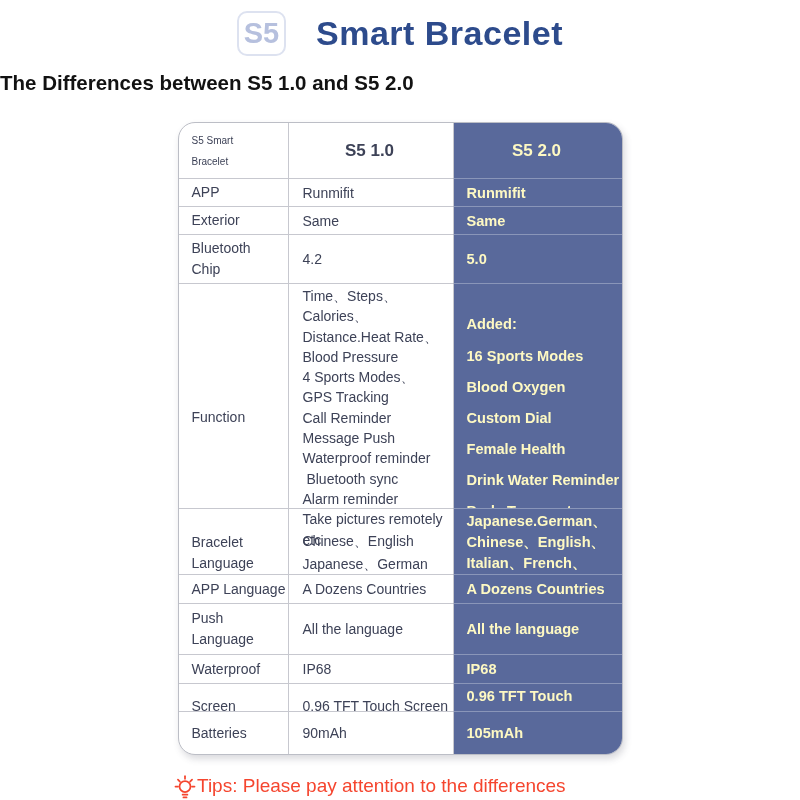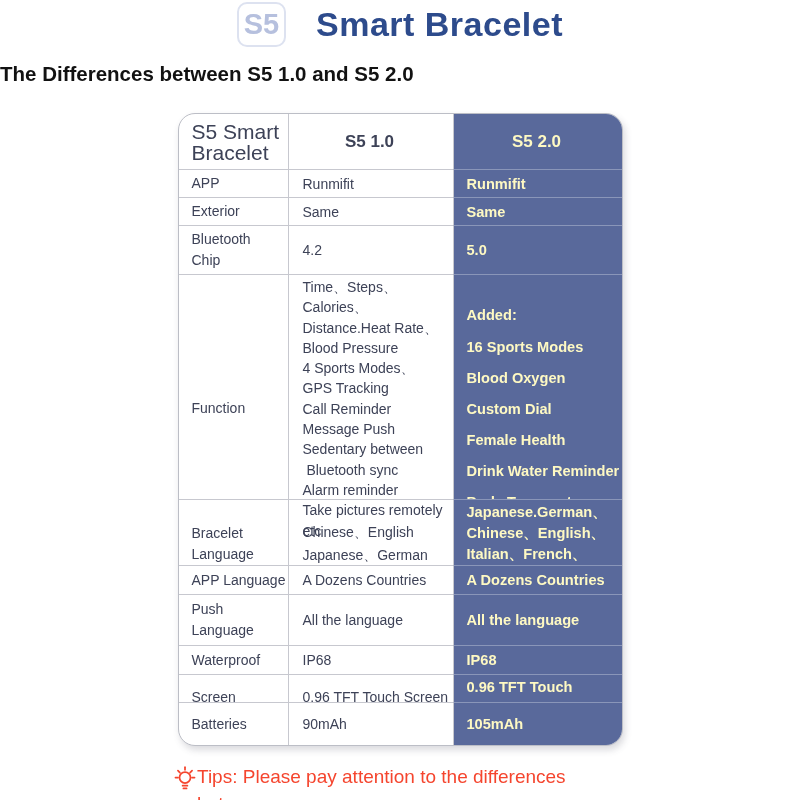--- a/index.html
+++ b/index.html
@@ -2,21 +2,21 @@
 <html><head>
 <meta charset="utf-8">
 <style>
   * { margin:0; padding:0; box-sizing:border-box; }
   html,body { background:#ffffff; }
   body {
     width:800px; height:800px; overflow:hidden;
     font-family:"Liberation Sans","DejaVu Sans",sans-serif;
     color:#3d4257;
   }
-  .page { width:800px; height:800px; padding-top:2px; }
+  .page { width:800px; height:800px; padding-top:11px; }
 
   
   .hdr { display:flex; justify-content:center; align-items:center; gap:30px; }
   .badge {
     display:inline-flex; justify-content:center; align-items:center;
     width:49px; height:45px; border:2px solid #dde2f0; border-radius:10px;
     color:#b6c0de; font-size:29px; font-weight:bold;
   }
   .title { font-size:34px; font-weight:bold; color:#2d4b8c; letter-spacing:.5px; }
   .subtitle {
@@ -50,21 +50,21 @@
   }
   .t-row + .t-row .cell { border-top:1px solid #c7c8cf; }
   .cell.v1 { border-left:1px solid #c7c8cf; padding-left:14px; }
   .cell.v2 {
     border-left:1px solid #c7c8cf; padding-left:13px;
     background:#59699b; color:#fef9c3; font-weight:bold; font-size:14.6px;
   }
   .t-row + .t-row .cell.v2 { border-top:1px solid #8a96b9; }
   .cell.lbl { white-space:pre-line; line-height:21px; }
 
-  .t-head .cell { font-size:21px; }
+  .t-head .cell { font-size:10px; }
   .t-head .cell.v1, .t-head .cell.v2 {
     align-items:center; justify-content:center; padding-left:0;
     font-weight:bold; font-size:17px;
   }
 
   .line { line-height:20px; white-space:pre-wrap; }
   
   .row-3 .v1 .line { line-height:20.3px; }
   .row-3 .v2 .line { line-height:20px; margin:5.6px 0; }
   
@@ -114,21 +114,21 @@
       <div class="t-row row-3">
         <div class="cell lbl">Function</div>
         <div class="cell v1">
           <div class="line">Time、Steps、Calories、</div>
           <div class="line">Distance.Heat Rate、</div>
           <div class="line">Blood Pressure</div>
           <div class="line">4 Sports Modes、</div>
           <div class="line">GPS Tracking</div>
           <div class="line">Call Reminder</div>
           <div class="line">Message Push</div>
-          <div class="line">Sedentary between</div>
+          <div class="line">Waterproof reminder</div>
           <div class="line"> Bluetooth sync</div>
           <div class="line">Alarm reminder</div>
           <div class="line">Take pictures remotely etc</div>
         </div>
         <div class="cell v2">
           <div class="line">Added:</div>
           <div class="line">16 Sports Modes</div>
           <div class="line">Blood Oxygen</div>
           <div class="line">Custom Dial</div>
           <div class="line">Female Health</div>

